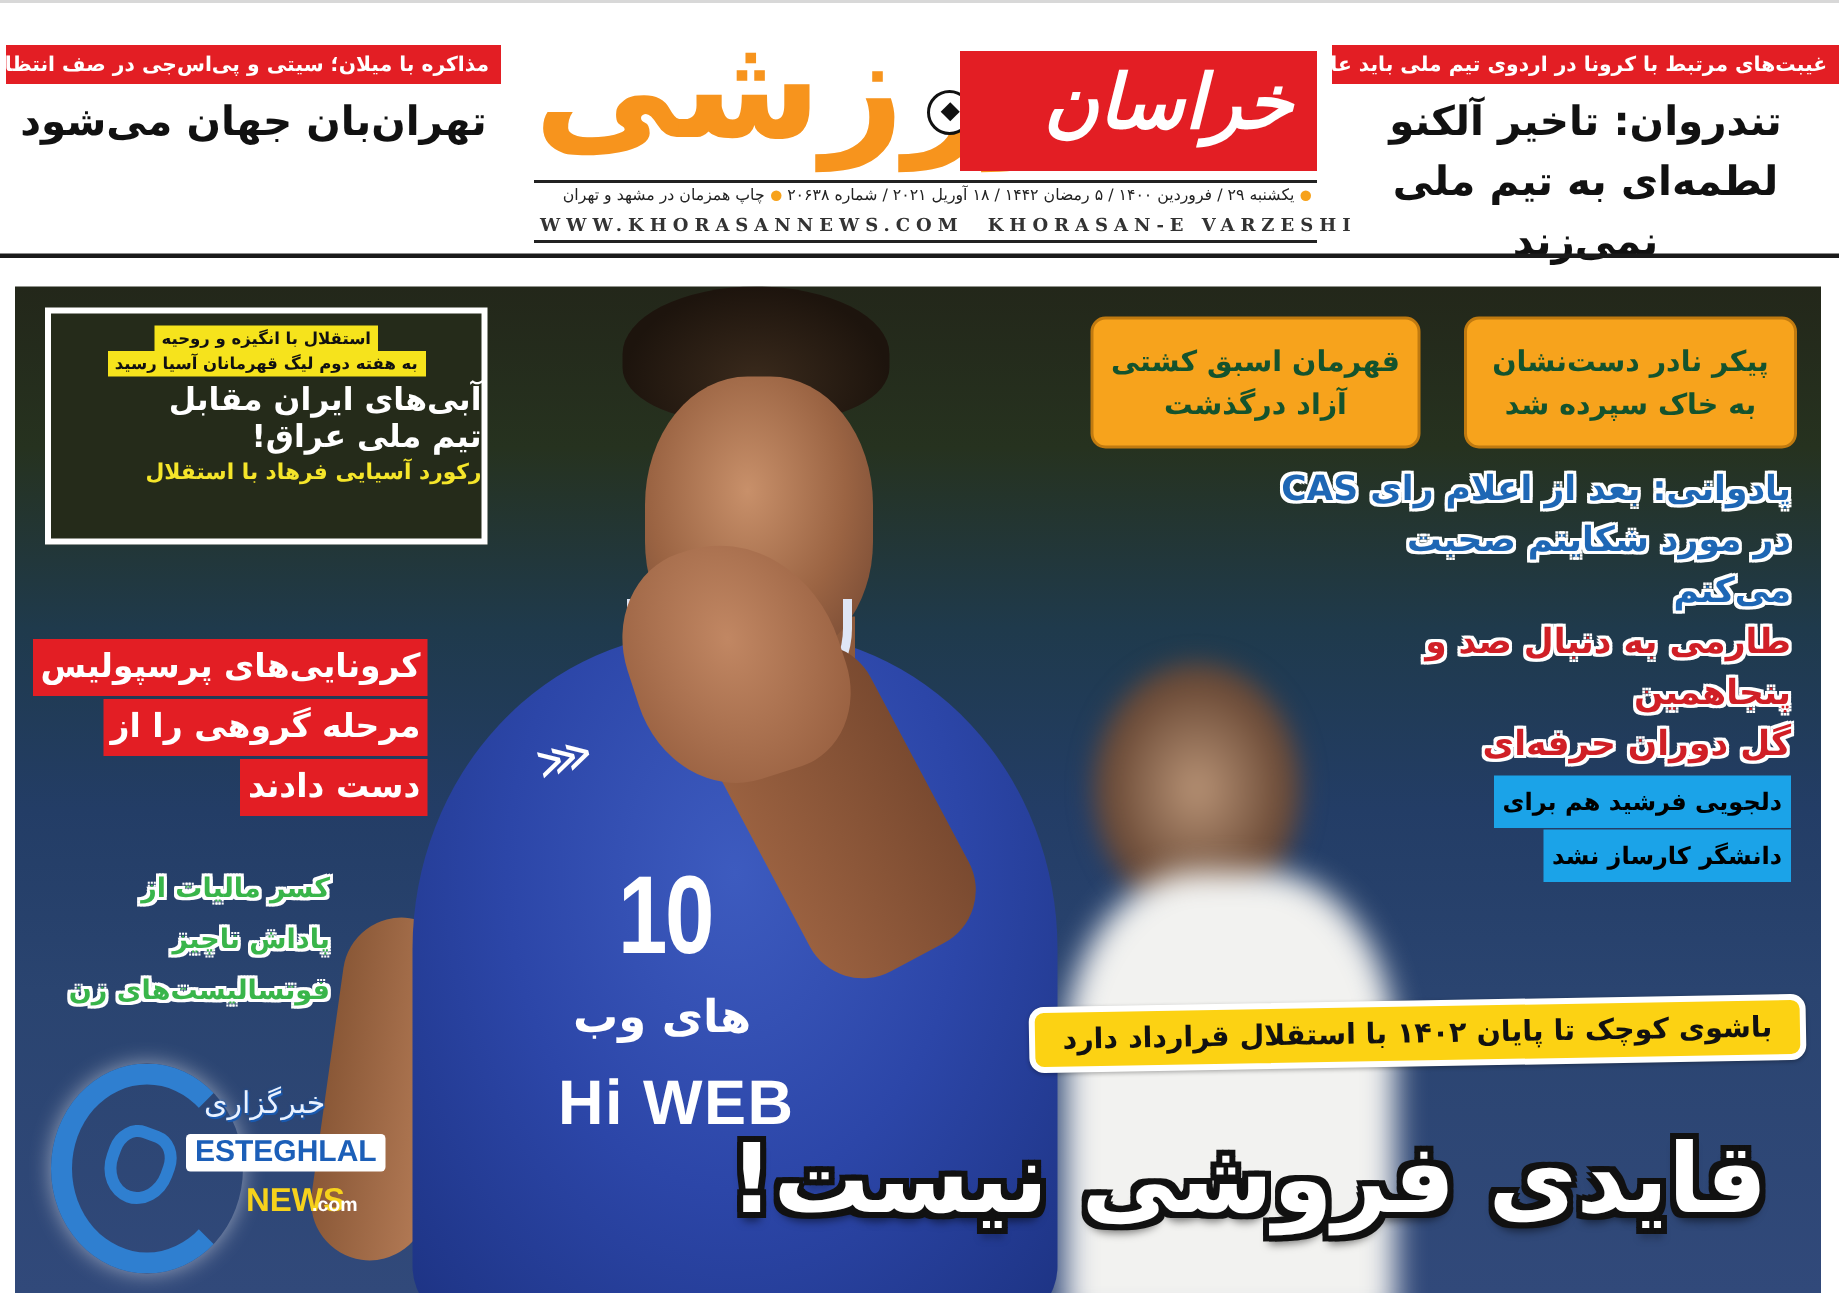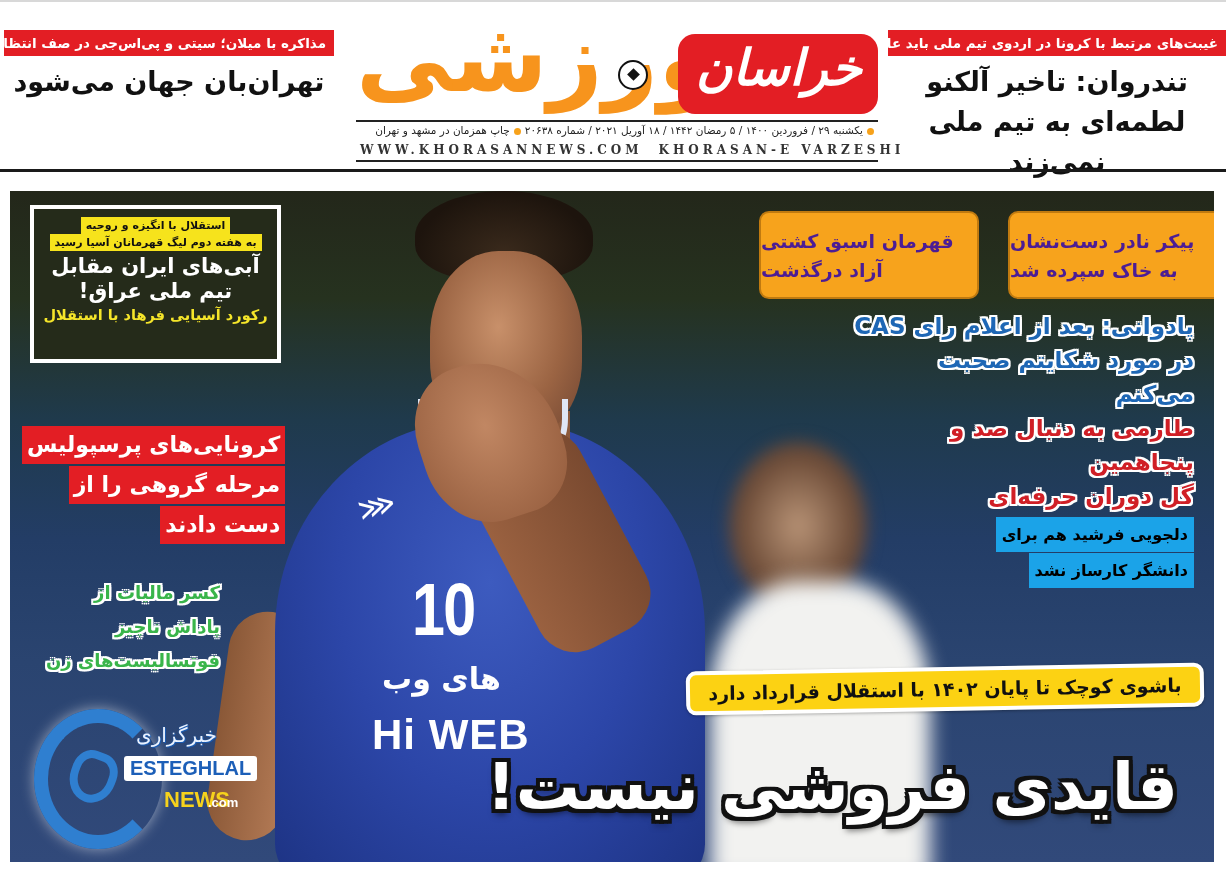--- a/index.html
+++ b/index.html
@@ -12,21 +12,21 @@
   .top-rule { position: absolute; left: 0; top: 0; width: 1226px; height: 2px; background: #d8d8d8; }
 
   .side-col { position: absolute; top: 30px; width: 330px; direction: rtl; text-align: center; }
   .side-col.left { left: 4px; }
   .side-col.right { left: 888px; width: 338px; }
   .kicker { background: #e31e24; color: #fff; font-weight: bold; font-size: 13.5px; height: 26px; line-height: 26px; padding: 0 8px; white-space: nowrap; overflow: hidden; text-align: right; }
   .side-headline { color: #111; font-weight: bold; font-size: 27px; line-height: 40px; margin-top: 6px; font-family: "DejaVu Sans", sans-serif; }
 
   
   .logo { position: absolute; left: 352px; top: 6px; width: 526px; height: 108px; }
-  .logo-red { position: absolute; right: 0; top: 28px; width: 200px; height: 80px; background: #e31e24; border-radius: 17px; }
+  .logo-red { position: absolute; right: 0; top: 28px; width: 238px; height: 80px; background: #e31e24; }
   .logo-red-text { position: absolute; right: 16px; top: 4px; color: #fff; font-size: 50px; font-weight: bold; direction: rtl; font-family: "DejaVu Serif", serif; font-style: italic; }
   .logo-orange { position: absolute; left: 0; top: 0; width: 330px; height: 108px; }
   .logo-orange-text { position: absolute; left: 4px; top: -8px; color: #f7941d; font-size: 96px; font-weight: bold; direction: rtl; letter-spacing: -4px; line-height: 120px; }
   .logo-ball { position: absolute; left: 266px; top: 54px; width: 30px; height: 30px; border-radius: 50%; background: #fff; border: 2px solid #111; }
   .logo-ball::before { content: ""; position: absolute; left: 9px; top: 8px; width: 9px; height: 9px; background: #111; transform: rotate(45deg); }
 
   .date-line { position: absolute; left: 356px; top: 120px; width: 522px; height: 18px; border-top: 2px solid #222; font-size: 10.5px; color: #222; direction: rtl; text-align: right; line-height: 16px; white-space: nowrap; overflow: hidden; }
   .dot { display: inline-block; width: 7px; height: 7px; border-radius: 50%; background: #f7a21b; margin: 0 4px; vertical-align: middle; }
   .web-line { position: absolute; left: 356px; top: 140px; width: 522px; height: 22px; border-bottom: 2px solid #222; font-family: "DejaVu Serif", serif; font-weight: bold; font-size: 12px; color: #333; letter-spacing: 4px; line-height: 20px; display: flex; justify-content: space-between; padding: 0 4px; white-space: nowrap; }
   .web-line .dot { margin: 6px 8px; }
@@ -46,28 +46,28 @@
   .player-arm { position: absolute; left: 490px; top: 240px; width: 120px; height: 220px; background: linear-gradient(90deg, #9a6140, #7a4a30); border-radius: 40px; transform: rotate(-28deg); }
   .player-left-arm { position: absolute; left: 208px; top: 420px; width: 78px; height: 230px; background: linear-gradient(90deg, #8a5837, #b47b56); border-radius: 40px; transform: rotate(8deg); }
   .jersey-number { position: absolute; left: 402px; top: 376px; color: #fff; font-family: "Liberation Sans", sans-serif; font-weight: bold; font-size: 74px; letter-spacing: -2px; transform: scaleX(0.8); transform-origin: left; }
   .jersey-sponsor-fa { position: absolute; left: 372px; top: 470px; color: #fff; font-weight: bold; font-size: 30px; direction: rtl; }
   .jersey-sponsor-en { position: absolute; left: 362px; top: 520px; color: #fff; font-family: "Liberation Sans", sans-serif; font-weight: bold; font-size: 42px; letter-spacing: 1px; }
   .jersey-brand { position: absolute; left: 348px; top: 300px; color: #fff; font-size: 26px; font-weight: bold; transform: rotate(-15deg); }
   .bg-player { position: absolute; left: 718px; top: 250px; width: 140px; height: 170px; background: radial-gradient(ellipse, #b89376 0%, #6b4a36 60%, rgba(40,50,80,0) 100%); filter: blur(8px); border-radius: 50%; }
   .bg-player-body { position: absolute; left: 700px; top: 390px; width: 220px; height: 300px; background: #f2f2f0; filter: blur(10px); border-radius: 40% 40% 0 0; }
 
   
-  .teaser-box { position: absolute; left: 20px; top: 14px; width: 251px; height: 158px; background: #252b1a; border: 4px solid #fff; direction: rtl; text-align: center; padding-top: 8px; }
+  .teaser-box { position: absolute; left: 20px; top: 14px; width: 295px; height: 158px; background: #252b1a; border: 4px solid #fff; direction: rtl; text-align: right; padding-top: 8px; }
   .yellow-tag { display: inline-block; background: #f6e31c; color: #111; font-weight: bold; font-size: 11px; line-height: 17px; padding: 0 5px; }
   .teaser-tags { display: flex; flex-direction: column; align-items: center; gap: 0; }
   .teaser-head { color: #fff; font-weight: bold; font-size: 21px; line-height: 25px; margin-top: 3px; }
   .teaser-sub { color: #f5e52a; font-weight: bold; font-size: 14.5px; line-height: 22px; }
 
   
-  .orange-box { position: absolute; top: 20px; height: 88px; background: #f7a31c; border-radius: 10px; direction: rtl; text-align: left; color: #4c1d95; font-weight: bold; font-size: 19px; line-height: 29px; padding-top: 14px; border: 2px solid #c07a10; margin-left: 32px; }
+  .orange-box { position: absolute; top: 20px; height: 88px; background: #f7a31c; border-radius: 10px; direction: rtl; text-align: center; color: #14532d; font-weight: bold; font-size: 19px; line-height: 29px; padding-top: 14px; border: 2px solid #c07a10; }
   .orange-box.b1 { left: 966px; width: 222px; }
   .orange-box.b2 { left: 717px; width: 220px; }
 
   
   .outline-head { position: absolute; direction: rtl; text-align: right; font-weight: bold; font-size: 23px; line-height: 34px; -webkit-text-stroke: 0; }
   .blue-outline { right: 20px; top: 118px; width: 340px; color: #1e67b5; text-shadow: -2px -2px 0 #fff, 2px -2px 0 #fff, -2px 2px 0 #fff, 2px 2px 0 #fff, 0 2px 0 #fff, 0 -2px 0 #fff, 2px 0 0 #fff, -2px 0 0 #fff; }
   .red-outline { right: 20px; top: 220px; width: 340px; color: #d01f26; text-shadow: -2px -2px 0 #fff, 2px -2px 0 #fff, -2px 2px 0 #fff, 2px 2px 0 #fff, 0 2px 0 #fff, 0 -2px 0 #fff, 2px 0 0 #fff, -2px 0 0 #fff; }
 
   
   .cyan-block { position: absolute; right: 20px; top: 326px; direction: rtl; text-align: right; }

